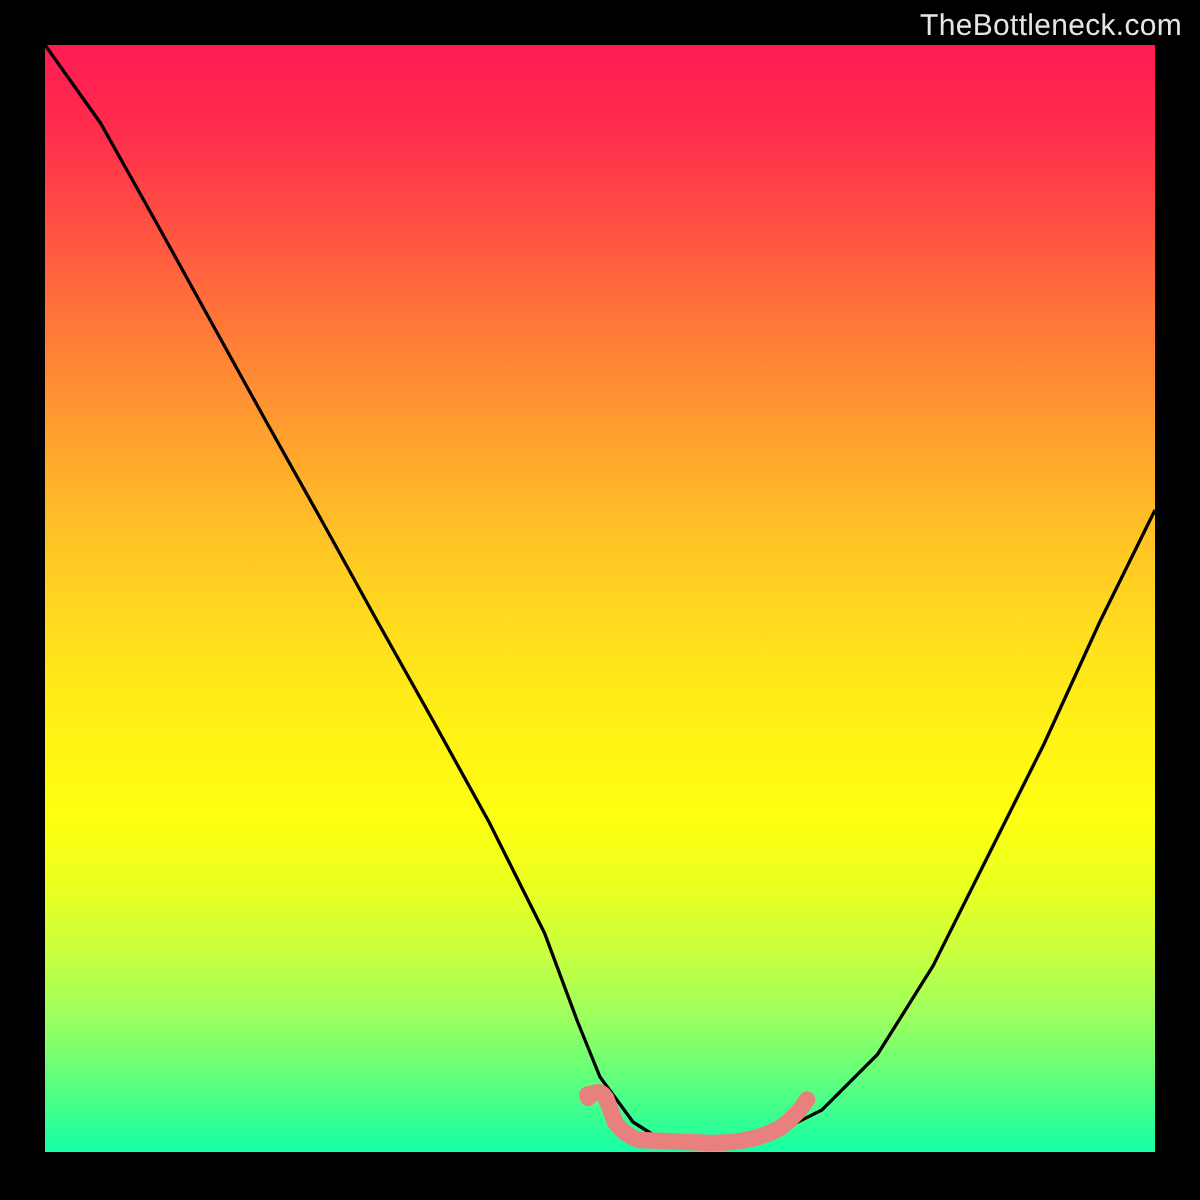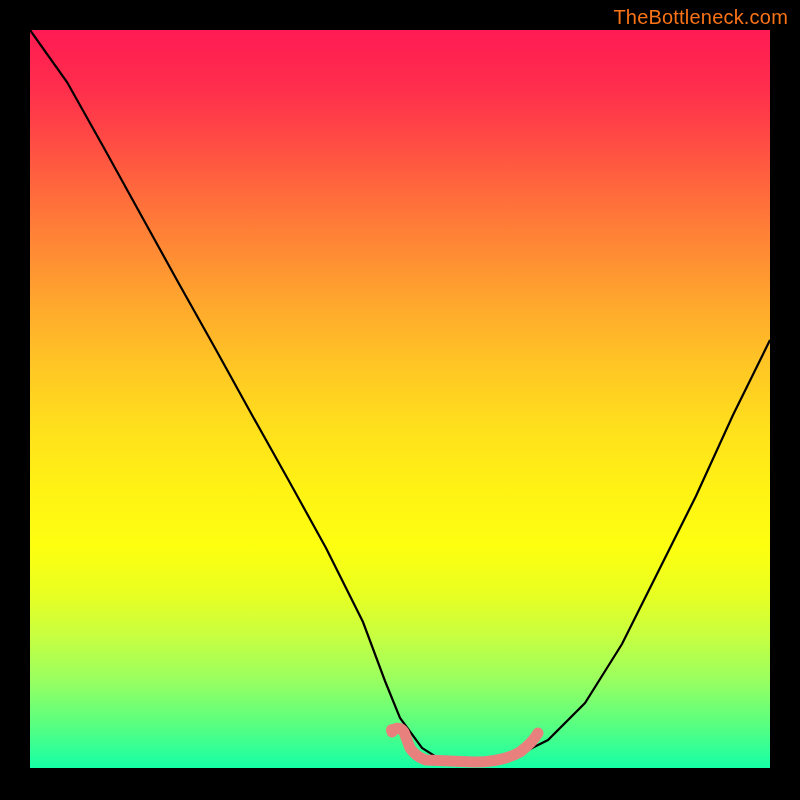--- a/index.html
+++ b/index.html
@@ -1,21 +1,21 @@
 <!DOCTYPE html>
 <html><head>
 <meta charset="utf-8">
 <style>
   * { margin: 0; padding: 0; box-sizing: border-box; }
   body { width: 800px; height: 800px; background: #000; position: relative; font-family: Arial, sans-serif; }
   .attribution {
     position: absolute;
     top: 6px;
     right: 12px;
-    color: #f97316;
+    color: #e5e5e5;
     font-size: 20px;
     font-weight: 500;
     letter-spacing: 0.2px;
     z-index: 10;
   }
   .chart-frame {
     position: absolute;
     top: 30px;
     left: 30px;
     width: 740px;

